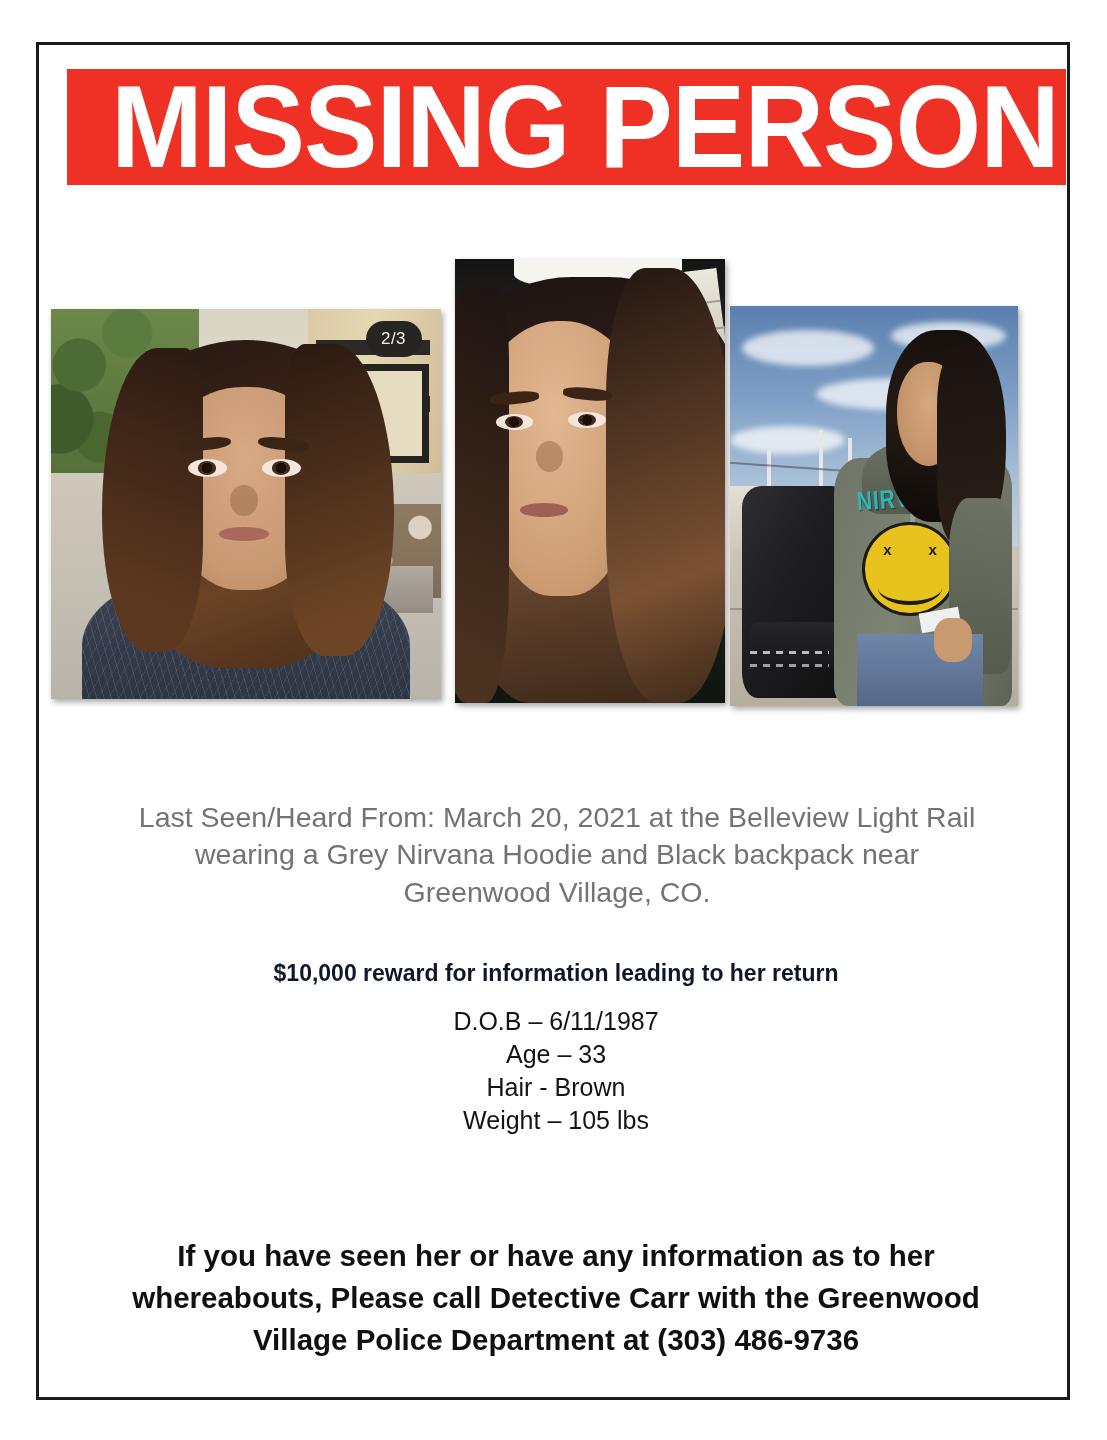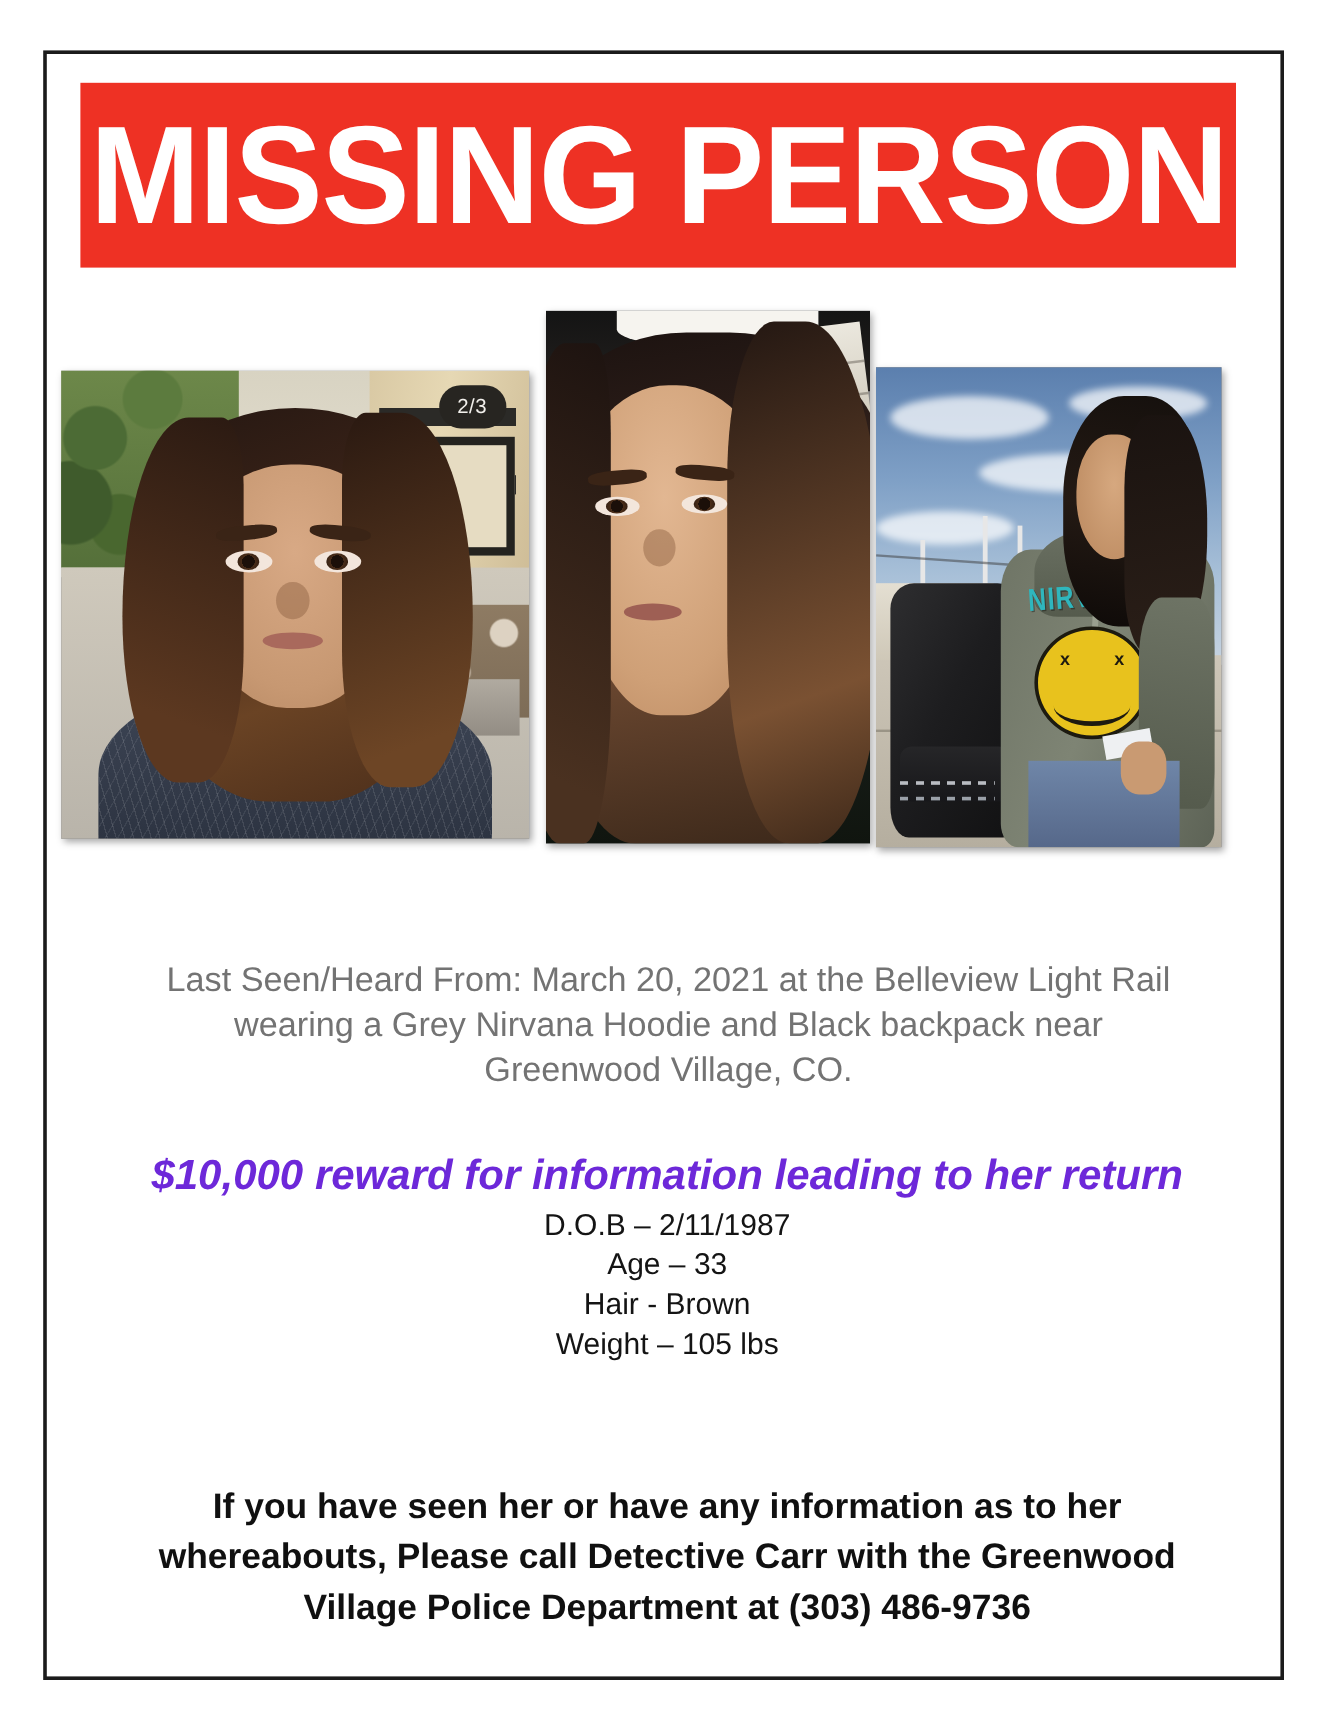--- a/index.html
+++ b/index.html
@@ -26,26 +26,27 @@
     border: 3px solid #1b1b1b;
     background: #ffffff;
   }
 
   
   #title-banner {
     position: absolute;
     left: 28px;
     top: 24px;
     width: 963px;
-    height: 154px;
+    height: 116px;
     background: #ee3124;
     display: flex;
     align-items: center;
     justify-content: center;
     overflow: hidden;
+    padding-left: 36px;
   }
   #title-text {
     color: #ffffff;
     font-size: 116px;
     font-weight: bold;
     letter-spacing: -1px;
     line-height: 1;
     transform: scaleX(0.95);
     white-space: nowrap;
     font-family: "Liberation Sans Narrow", "Liberation Sans", sans-serif;
@@ -359,24 +360,23 @@
     left: 95px; top: 754px; width: 846px;
     text-align: center;
     font-size: 28.5px;
     line-height: 1.31;
     color: #737373;
   }
   #reward-line {
     position: absolute;
     left: 0; top: 915px; width: 1034px;
     text-align: center;
-    color: #6d28d9;
-    font-size: 35px;
+    color: #0f172a;
+    font-size: 23px;
     font-weight: bold;
-    font-style: italic;
   }
   #details {
     position: absolute;
     left: 0; top: 960px; width: 1034px;
     text-align: center;
     font-size: 25px;
     line-height: 1.32;
     color: #141414;
   }
   #details .detail-row { display: block; }
@@ -502,21 +502,21 @@
       <div class="ph-layer hand"></div>
     </div>
   </div>
 
 
   <div id="last-seen">Last Seen/Heard From: March 20, 2021 at the Belleview Light Rail wearing a Grey Nirvana Hoodie and Black backpack near Greenwood Village, CO.</div>
 
   <div id="reward-line">$10,000 reward for information leading to her return</div>
 
   <div id="details">
-    <span class="detail-row">D.O.B – 2/11/1987</span>
+    <span class="detail-row">D.O.B – 6/11/1987</span>
     <span class="detail-row">Age – 33</span>
     <span class="detail-row">Hair - Brown</span>
     <span class="detail-row">Weight – 105 lbs</span>
   </div>
 
   <div id="contact-block">If you have seen her or have any information as to her whereabouts, Please call Detective Carr with the Greenwood Village Police Department at (303) 486-9736</div>
 
 </div>
 
 </body></html>

